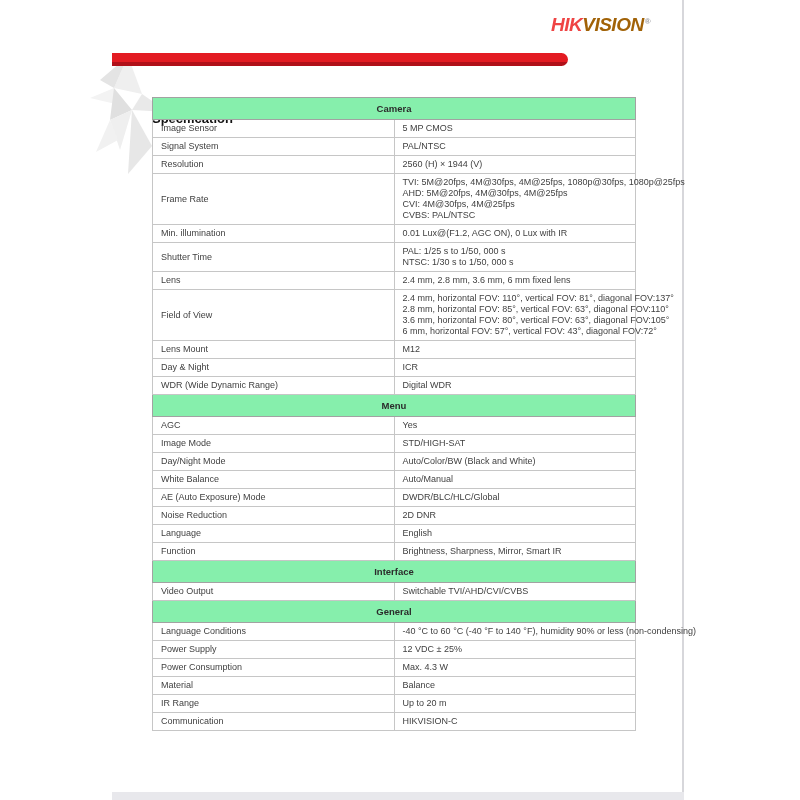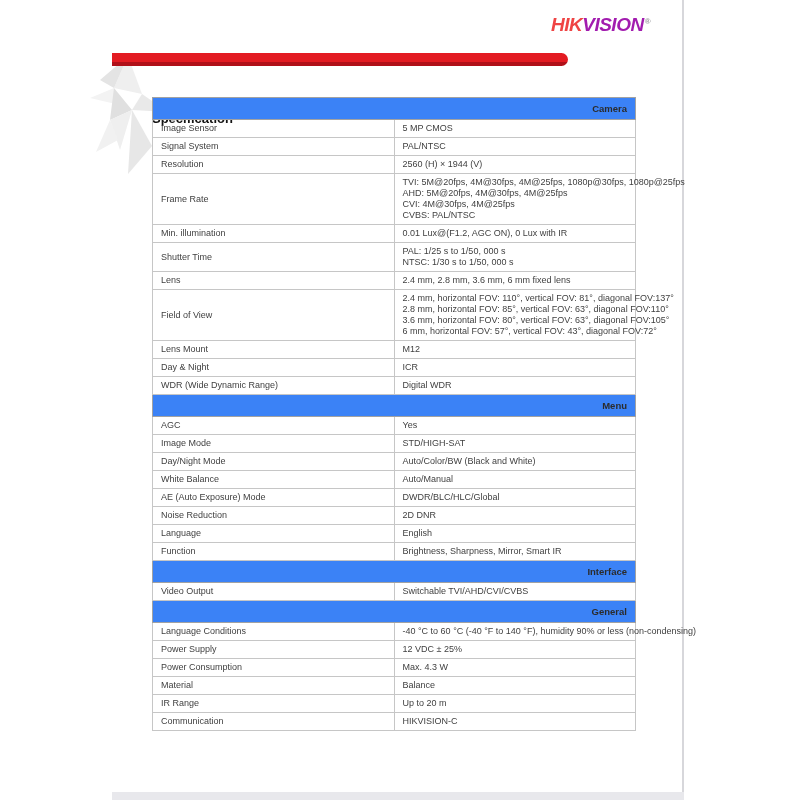--- a/index.html
+++ b/index.html
@@ -19,21 +19,21 @@
   }
   
   .watermark{position:absolute;left:90px;top:54px;width:80px;height:130px;pointer-events:none;}
   
   .logo{
     position:absolute;left:551px;top:14px;
     font-style:italic;font-weight:bold;font-size:19px;letter-spacing:-0.5px;
     white-space:nowrap;
   }
   .logo .hik{color:#ef4444;}
-  .logo .vision{color:#a21caf;}
+  .logo .vision{color:#a16207;}
   .logo .reg{color:#9a9a9e;font-size:8px;vertical-align:super;font-style:normal;margin-left:1px;}
   
   .redbar{
     position:absolute;left:112px;top:53px;width:456px;height:13px;
     background:linear-gradient(to bottom,#e31b22 0%,#e31b22 70%,#b01019 70%,#b01019 100%);
     border-radius:0 7px 7px 0;
   }
   
   .spec-title{
     position:absolute;left:152px;top:79px;
@@ -43,22 +43,22 @@
   table.spec{
     position:absolute;left:152px;top:97px;width:484px;
     border-collapse:collapse;table-layout:fixed;
     font-size:9px;color:#3f3f3f;
   }
   table.spec td,table.spec th{
     border:1px solid #c6c6c6;
     padding:3px 8px;vertical-align:middle;line-height:11px;
   }
   table.spec th.section{
-    background:#3b82f6;border-color:#a2a2a2;
-    text-align:right;font-weight:bold;color:#2b2b2b;
+    background:#86efac;border-color:#a2a2a2;
+    text-align:center;font-weight:bold;color:#2b2b2b;
     padding:5px 8px;font-size:9.5px;
   }
   td.label{width:120px;}
   td.value div{white-space:nowrap;}
 </style>
 </head>
 <body>
 
 <div class="page"></div>
 <div class="page-bottom-shadow"></div>

